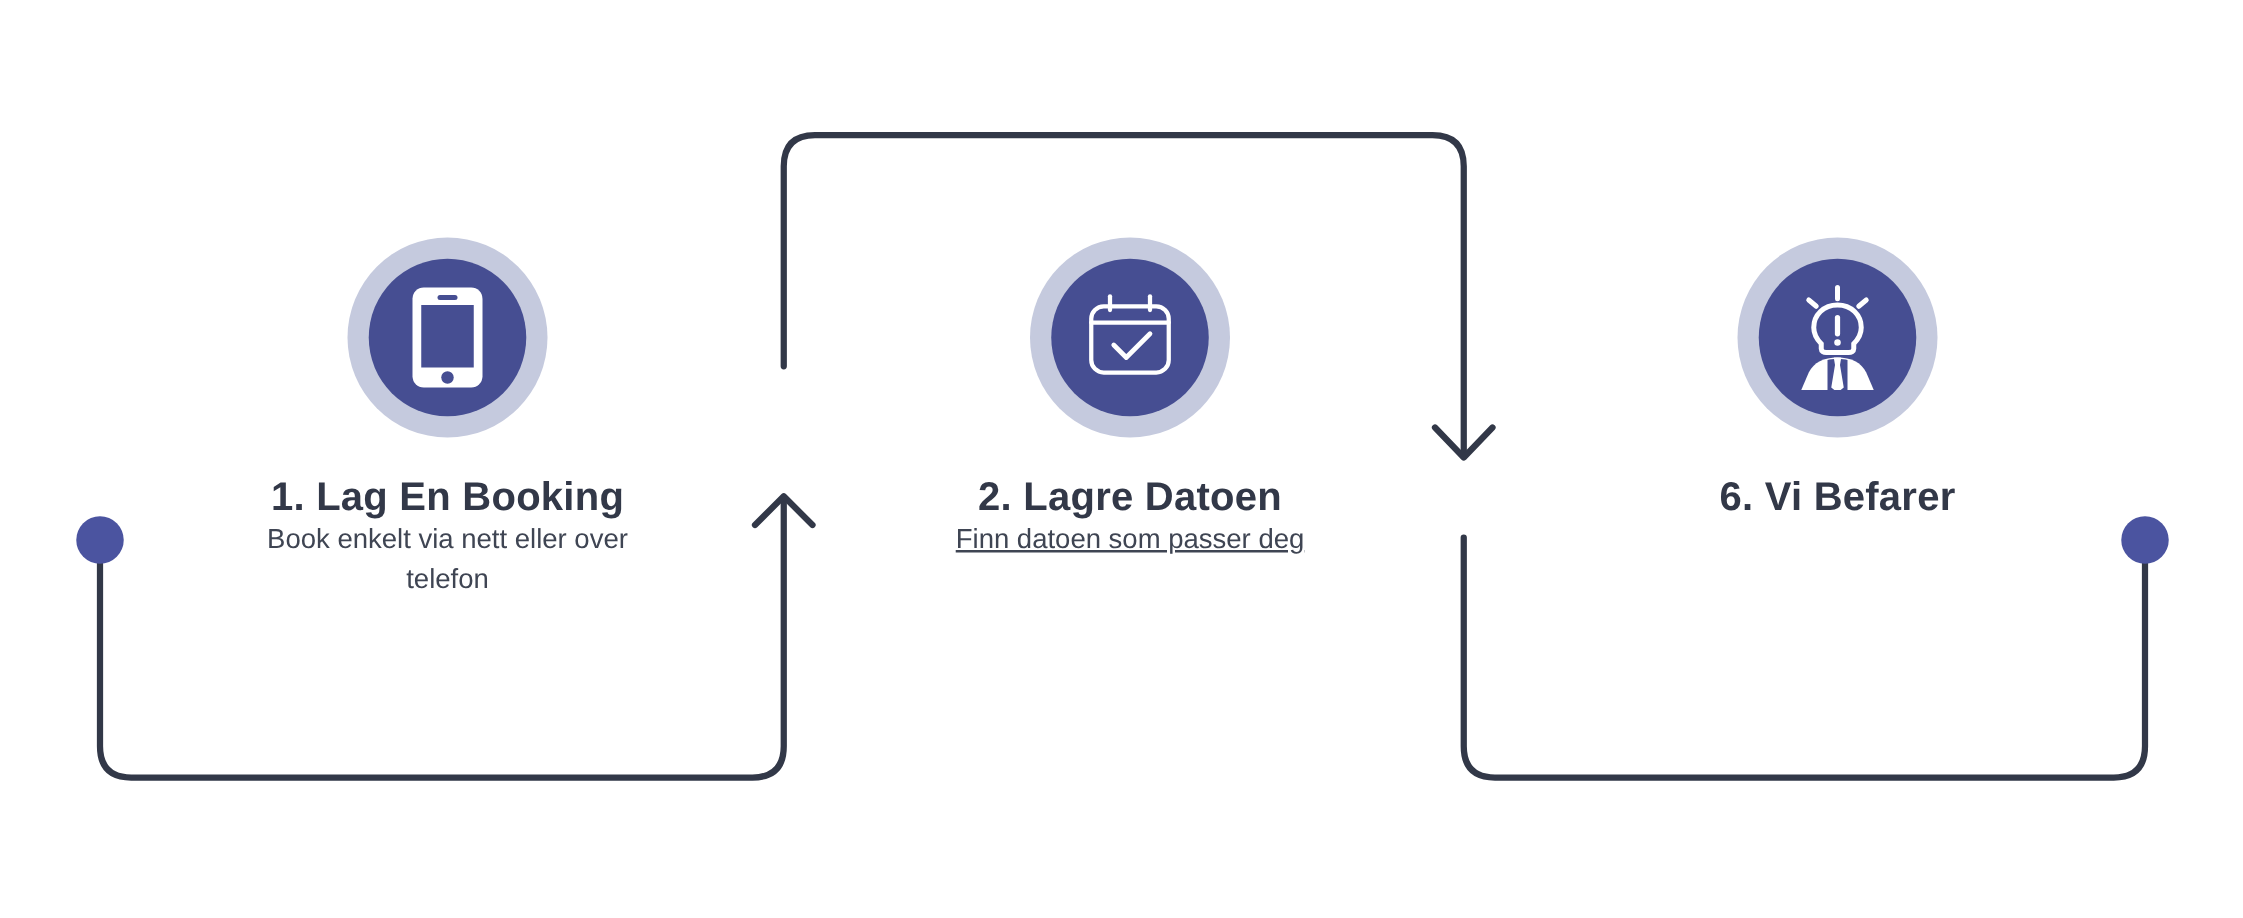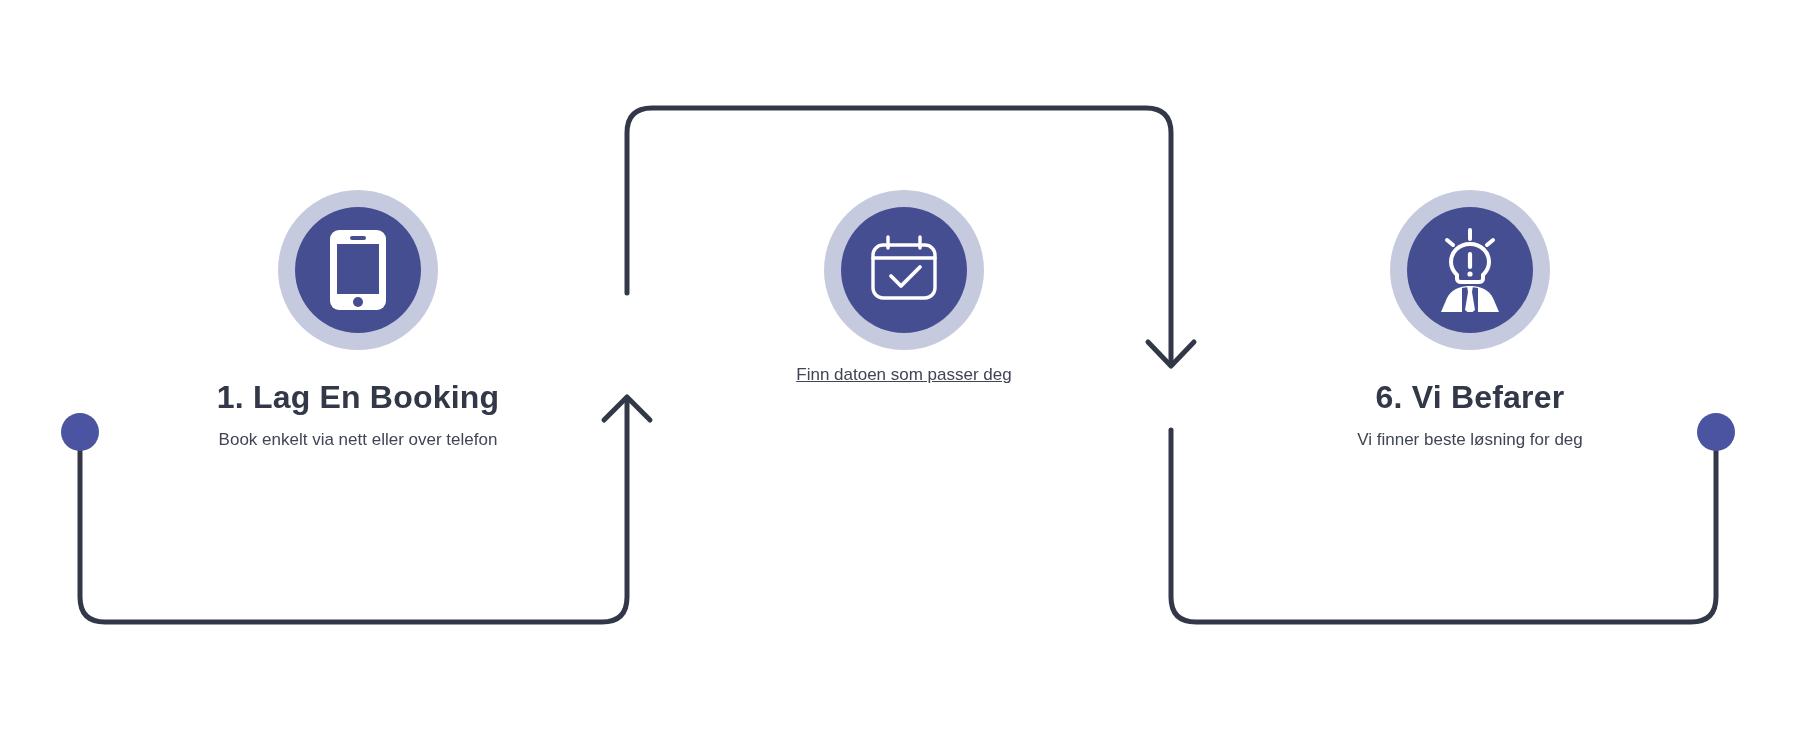--- a/index.html
+++ b/index.html
@@ -78,22 +78,21 @@
   .step-title {
     margin-top: 30px;
     font-size: 32px;
     font-weight: bold;
     color: #323848;
     letter-spacing: 0.2px;
     line-height: 1.1;
     white-space: nowrap;
   }
   .step-desc {
-    margin-top: 13px;
-    font-size: 17px;
+    font-size: 22px;
     font-weight: normal;
     color: #3f4553;
     line-height: 1.45;
     max-width: 330px;
   }
   .step-2 .step-desc { max-width: 330px; text-decoration: underline; }
   .step-3 .step-desc { max-width: 320px; }
 </style>
 </head>
 <body>
@@ -144,20 +143,21 @@
                 <rect x="8" y="14" width="62" height="53" rx="10" ry="10"></rect>
                 <line x1="8" y1="27" x2="70" y2="27"></line>
                 <line x1="23" y1="6" x2="23" y2="17"></line>
                 <line x1="55" y1="6" x2="55" y2="17"></line>
                 <polyline points="26,45 36,55 55,36" stroke-width="3.8"></polyline>
               </g>
             </svg>
           </span>
         </div>
       </div>
+      <div class="step-title">2. Lagre Datoen</div>
       <div class="step-desc">Finn datoen som passer deg</div>
     </div>
 
     <div class="step step-3">
       <div class="badge">
         <div class="badge-inner">
           <span>
             <svg width="82" height="84" viewBox="0 0 82 84" aria-hidden="true">
               <g stroke="#ffffff" stroke-width="4" stroke-linecap="round" fill="none">
                 <line x1="41" y1="2" x2="41" y2="11"></line>
@@ -168,17 +168,16 @@
               <line x1="41" y1="26" x2="41" y2="39" stroke="#ffffff" stroke-width="4.2" stroke-linecap="round"></line>
               <circle cx="41" cy="46" r="2.6" fill="#ffffff"></circle>
               <path d="M41,58 C30,58 22,62 18,70 L12,84 L70,84 L64,70 C60,62 52,58 41,58 Z" fill="#ffffff"></path>
               <path d="M33,60 L33,84 L49,84 L49,60 C46,59 36,59 33,60 Z" fill="#464e92"></path>
               <path d="M38,58 L44,58 L43,64 L46,82 L41,86 L36,82 L39,64 Z" fill="#ffffff"></path>
             </svg>
           </span>
         </div>
       </div>
       <div class="step-title">6. Vi Befarer</div>
-      <div class="step-desc">Vi finner beste løsning for deg</div>
     </div>
 
   </div>
 </div>
 
 </body></html>

